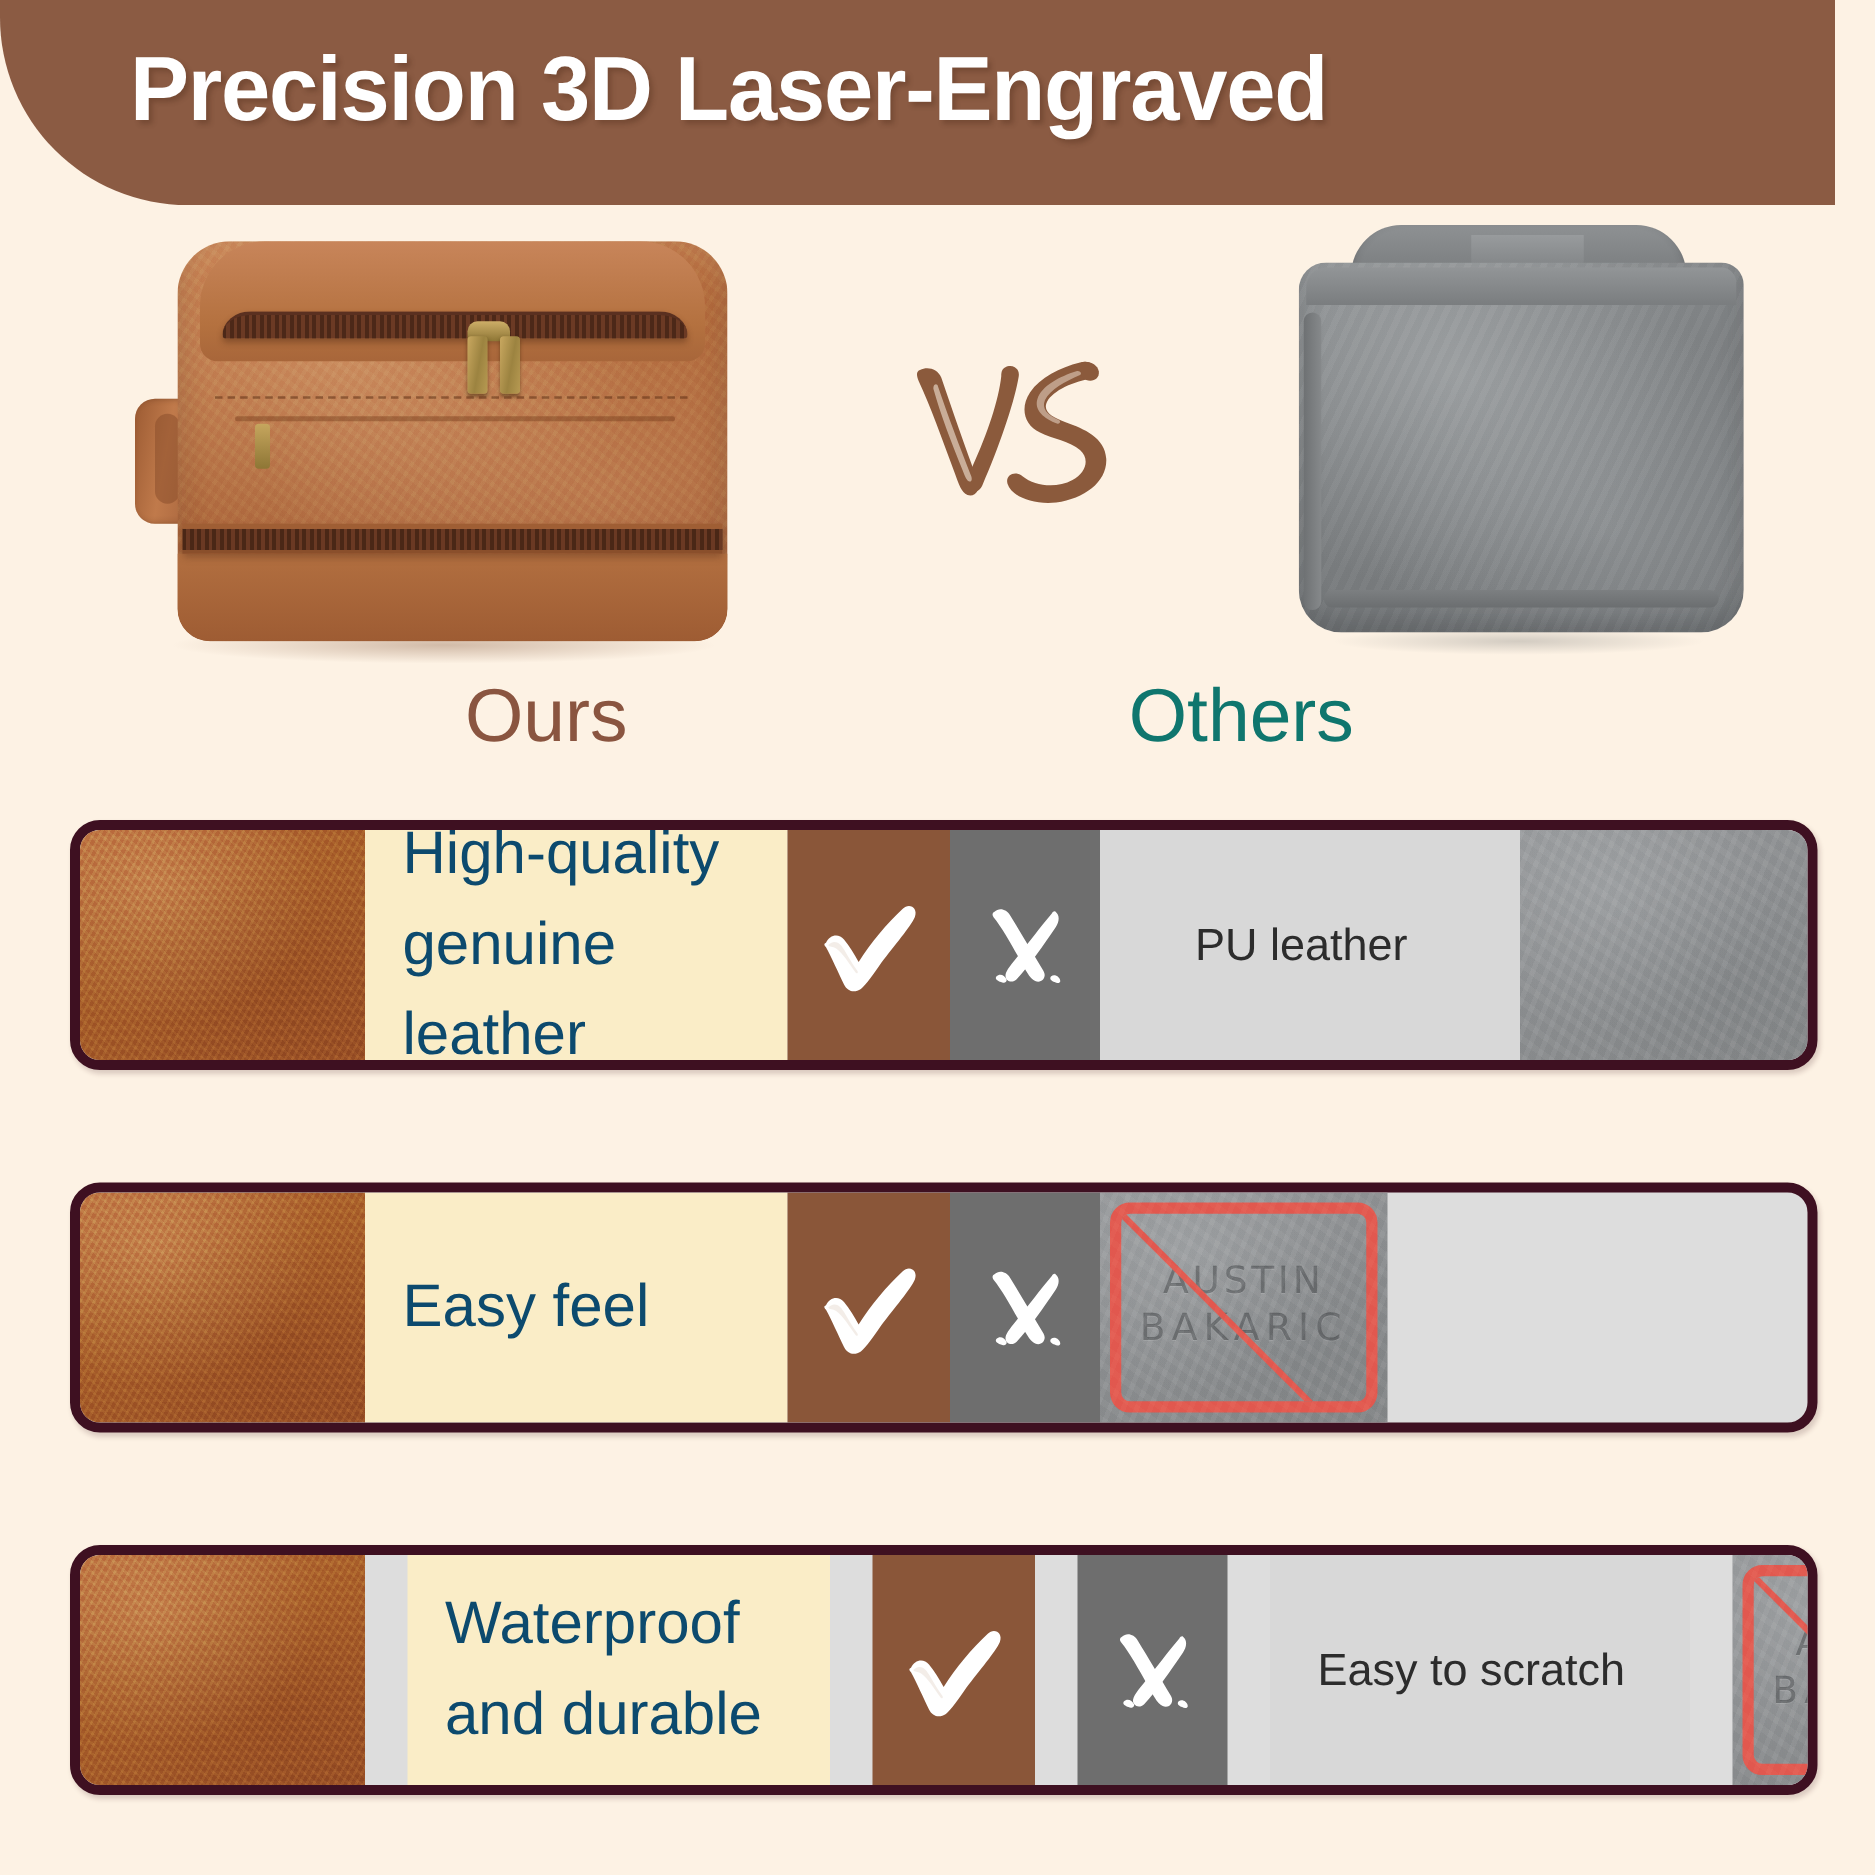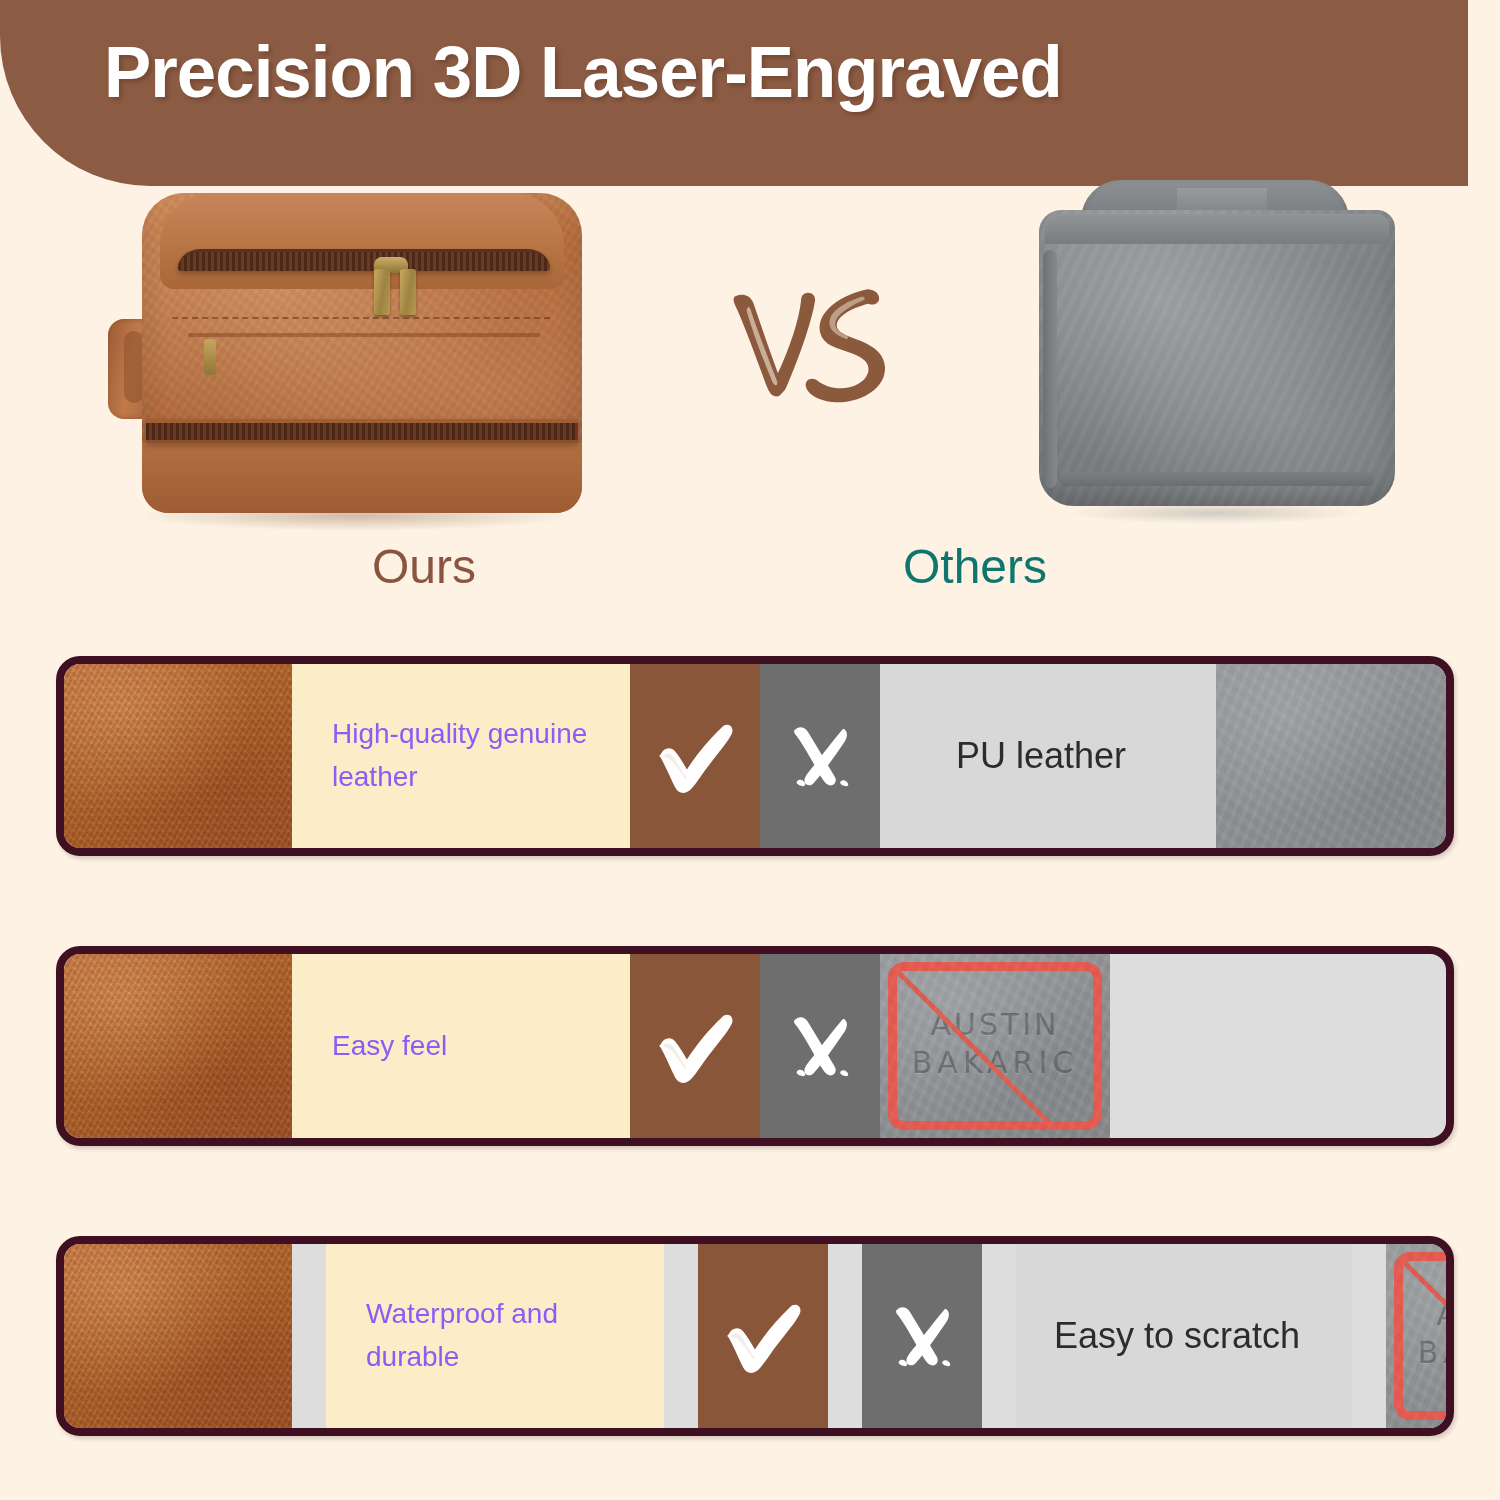--- a/index.html
+++ b/index.html
@@ -16,21 +16,21 @@
     font-family: "Liberation Sans", sans-serif;
     position: relative;
   }
 
   
   .banner {
     position: absolute;
     left: 0;
     top: 0;
     width: 1468px;
-    height: 186px;
+    height: 164px;
     background: #8B5B43;
     border-bottom-left-radius: 150px 150px;
     overflow: visible;
   }
   .banner-title {
     position: absolute;
     left: 104px;
     top: 30px;
     font-size: 73px;
     font-weight: bold;
@@ -201,21 +201,21 @@
   }
   .gb-shadow {
     position:absolute; left: 50px; top: 322px; width: 300px; height: 22px;
     background: radial-gradient(ellipse at center, rgba(90,94,96,0.26) 0%, rgba(90,94,96,0) 70%);
     border-radius:50%;
   }
 
   
   .col-label {
     position: absolute;
-    font-size: 48px;
+    font-size: 60px;
     font-weight: 300;
     letter-spacing: 0px;
     line-height: 1;
     white-space: nowrap;
   }
   .col-label.ours   { left: 372px; top: 385px; color: #8A5540; }
   .col-label.others { left: 903px; top: 385px; color: #0f766e; }
 
   
   .rows { position: absolute; left: 0; top: 640px; width: 1500px; }
@@ -260,24 +260,24 @@
       repeating-linear-gradient(0deg,   rgba(255,224,188,0.05) 0 3px, rgba(100,46,16,0.06) 3px 8px);
     mix-blend-mode: overlay;
   }
 
   
   .seg-ours-text {
     background: #FAEDC7;
     display: flex; align-items: center;
   }
   .ours-text {
-    padding-left: 40px;
-    font-size: 28px;
+    padding-left: 30px;
+    font-size: 48px;
     line-height: 1.52;
-    color: #8b5cf6;
+    color: #0c4a6e;
     max-width: 300px;
   }
 
   
   .seg-check { background: #8A5639; display:flex; align-items:center; justify-content:center; }
   
   .seg-cross { background: #6E6E6E; display:flex; align-items:center; justify-content:center; }
 
   
   .seg-others-text {

